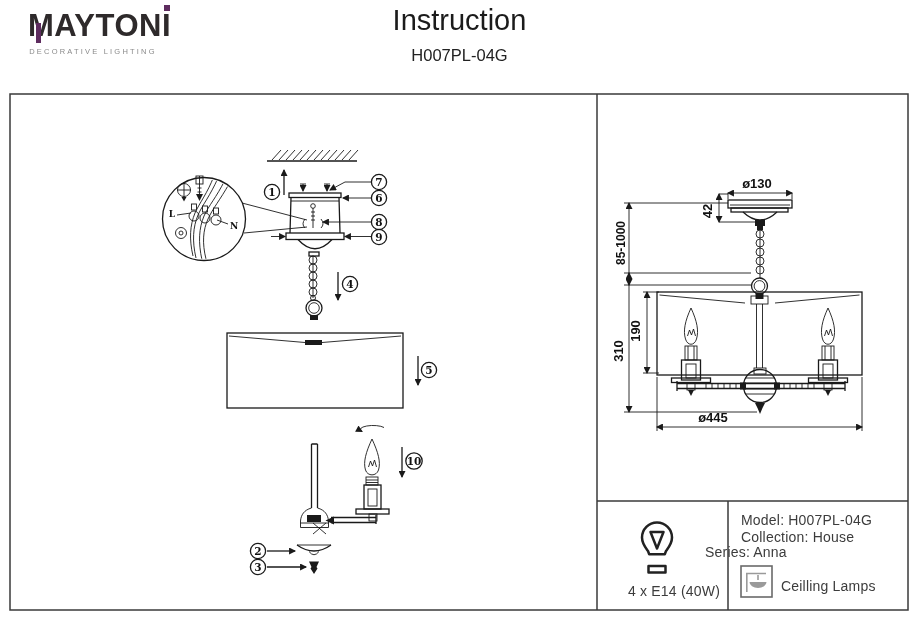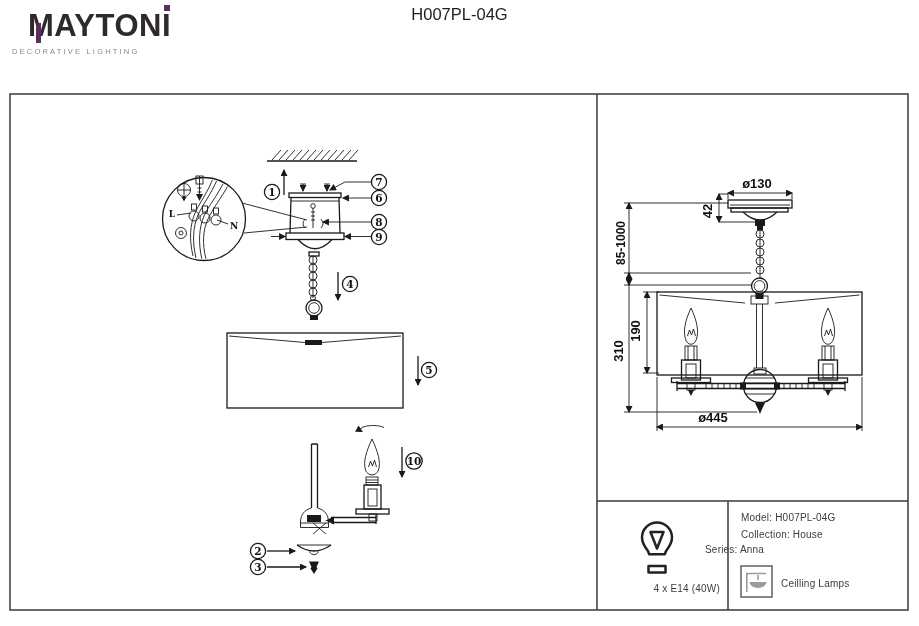--- a/index.html
+++ b/index.html
@@ -10,28 +10,28 @@
   
   .logo{position:absolute;left:12px;top:9px;width:175px;height:50px;}
   .logo-text{
     font-weight:800;font-size:31px;line-height:34px;letter-spacing:.5px;
     color:#2e2a2b;white-space:nowrap;margin-left:16px;
   }
   .logo-i-wrap{position:relative;display:inline-block;}
   .logo-dot{position:absolute;left:2px;top:-4px;width:6px;height:6px;background:#5e2c5f;}
   .logo-bar{position:absolute;left:24px;top:14px;width:5px;height:20px;background:#5e2c5f;}
   .logo-tagline{
-    position:absolute;left:0;top:38px;width:162px;text-align:left;
+    position:absolute;left:0;top:38px;width:162px;text-align:center;
     font-size:7.5px;letter-spacing:2.2px;color:#8a8a8a;font-weight:500;white-space:nowrap;
   }
   .title-block{position:absolute;left:280px;right:280px;top:4px;text-align:center;}
   .title{font-size:29px;color:#1b1b1b;line-height:32px;}
-  .subtitle{font-size:16.5px;color:#222;line-height:19px;margin-top:1px;}
+  .subtitle{font-size:16.5px;color:#222;line-height:19px;margin-top:10px;}
   
-  .info-txt{position:absolute;font-size:10px;color:#3c3c3c;letter-spacing:.2px;white-space:nowrap;}
+  .info-txt{position:absolute;font-size:14px;color:#3c3c3c;letter-spacing:.2px;white-space:nowrap;}
   .bulb-spec{left:600px;top:583px;width:120px;text-align:right;}
   .i-model{left:741px;top:512px;}
   .i-coll{left:741px;top:529px;}
   .i-series{left:705px;top:544px;}
   .i-cat{left:781px;top:578px;text-align:right;}
   
   svg.art{position:absolute;left:0;top:0;}
   .ln{stroke:#1a1a1a;stroke-width:1.3;fill:none;}
   .thin{stroke:#1a1a1a;stroke-width:0.9;fill:none;}
   .bd{stroke:#3a3a3a;stroke-width:1.5;fill:none;}
@@ -46,20 +46,21 @@
 </head>
 <body>
 
 <div class="logo">
   <div class="logo-text"><span>MAYTON</span><span class="logo-i-wrap"><span class="logo-dot"></span><span>I</span></span></div>
   <div class="logo-bar"></div>
   <div class="logo-tagline">DECORATIVE LIGHTING</div>
 </div>
 
 <div class="title-block">
+  <div class="title">Instruction</div>
   <div class="subtitle">H007PL-04G</div>
 </div>
 
 <div class="info-txt bulb-spec">4 x E14 (40W)</div>
 <div class="info-txt i-model">Model: H007PL-04G</div>
 <div class="info-txt i-coll">Collection: House</div>
 <div class="info-txt i-series">Series: Anna</div>
 <div class="info-txt i-cat">Ceilling Lamps</div>
 
 <svg class="art" width="919" height="626" viewBox="0 0 919 626">

